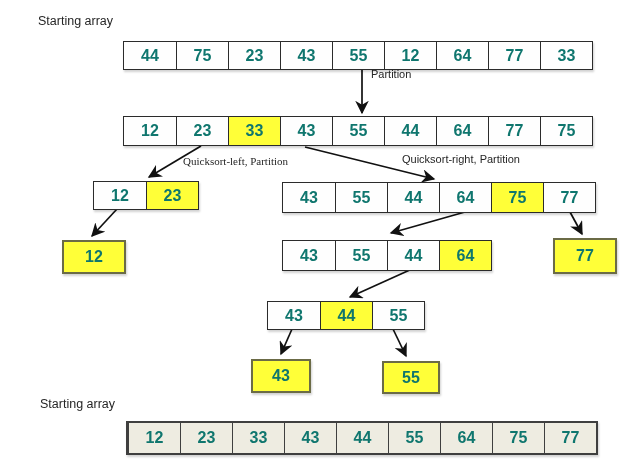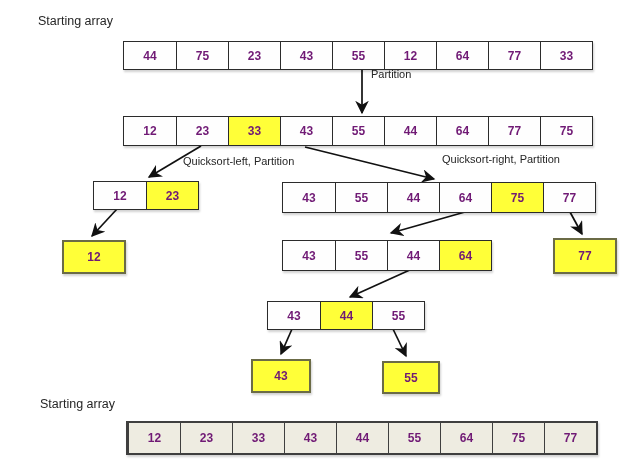--- a/index.html
+++ b/index.html
@@ -37,22 +37,22 @@
     border: 1.5px solid var(--cell-border);
     background: var(--cell-fill);
     box-shadow: 1px 1.5px 2px rgba(0,0,0,0.18);
   }
   .array-box .cell {
     box-sizing: border-box;
     display: flex;
     align-items: center;
     justify-content: center;
     font-weight: bold;
-    font-size: 12px;
-    color: #701a75;
+    font-size: 16px;
+    color: #0f766e;
     background: var(--cell-fill);
     border-left: 1.5px solid var(--cell-border);
   }
   .array-box .cell:first-child { border-left: none; }
   .array-box .cell.hl { background: var(--hl); }
   .array-box.single { border: 2px solid var(--single-border); }
   .array-box.single .cell { border-left: none; }
   .array-box.result { border: 2px solid var(--result-border); }
   .array-box.result .cell { background: var(--result-fill); border-left: 1.5px solid var(--result-border); }
   #arrow-layer {
@@ -79,22 +79,22 @@
       <line x1="201" y1="146" x2="149" y2="177" stroke="#111111" stroke-width="1.7" marker-end="url(#arrowhead)"></line>
       <line x1="305" y1="147" x2="434" y2="179" stroke="#111111" stroke-width="1.7" marker-end="url(#arrowhead)"></line>
       <line x1="117" y1="209" x2="92" y2="236" stroke="#111111" stroke-width="1.7" marker-end="url(#arrowhead)"></line>
       <line x1="465" y1="212" x2="391" y2="233" stroke="#111111" stroke-width="1.7" marker-end="url(#arrowhead)"></line>
       <line x1="570" y1="212" x2="582" y2="234" stroke="#111111" stroke-width="1.7" marker-end="url(#arrowhead)"></line>
       <line x1="412" y1="269" x2="350" y2="297" stroke="#111111" stroke-width="1.7" marker-end="url(#arrowhead)"></line>
       <line x1="292" y1="329" x2="281" y2="354" stroke="#111111" stroke-width="1.7" marker-end="url(#arrowhead)"></line>
       <line x1="393" y1="329" x2="406" y2="356" stroke="#111111" stroke-width="1.7" marker-end="url(#arrowhead)"></line>
     </svg>
 <div class="float-label" style="left: 371px; top: 68px;">Partition</div>
-    <div class="float-label" style="left: 183px; top: 155px;">Quicksort-left, Partition</div>
-    <div class="float-label" style="left: 402px; top: 153px; margin-left: 40px;">Quicksort-right, Partition</div>
+    <div class="float-label" style="left: 183px; top: 155px; font-family: Liberation Serif, serif;">Quicksort-left, Partition</div>
+    <div class="float-label" style="left: 402px; top: 153px;">Quicksort-right, Partition</div>
     <div class="array-box" style="left: 123px; top: 41px;">
       <div class="cell" style="width: 52px; height: 27px;">44</div>
       <div class="cell" style="width: 52px; height: 27px;">75</div>
       <div class="cell" style="width: 52px; height: 27px;">23</div>
       <div class="cell" style="width: 52px; height: 27px;">43</div>
       <div class="cell" style="width: 52px; height: 27px;">55</div>
       <div class="cell" style="width: 52px; height: 27px;">12</div>
       <div class="cell" style="width: 52px; height: 27px;">64</div>
       <div class="cell" style="width: 52px; height: 27px;">77</div>
       <div class="cell" style="width: 52px; height: 27px;">33</div>

